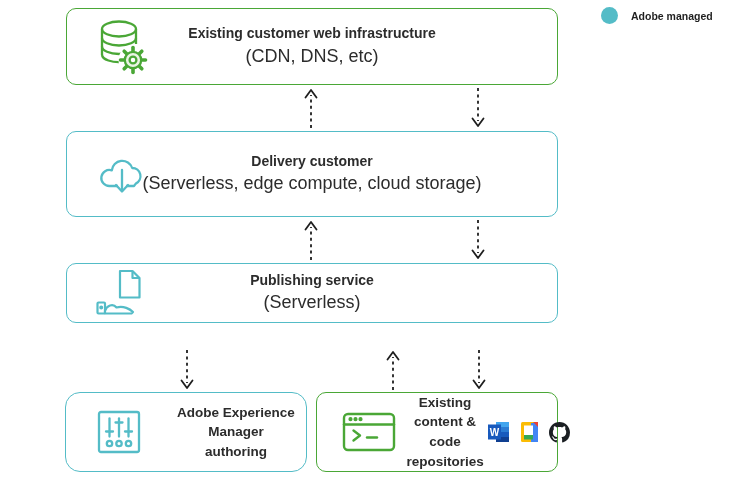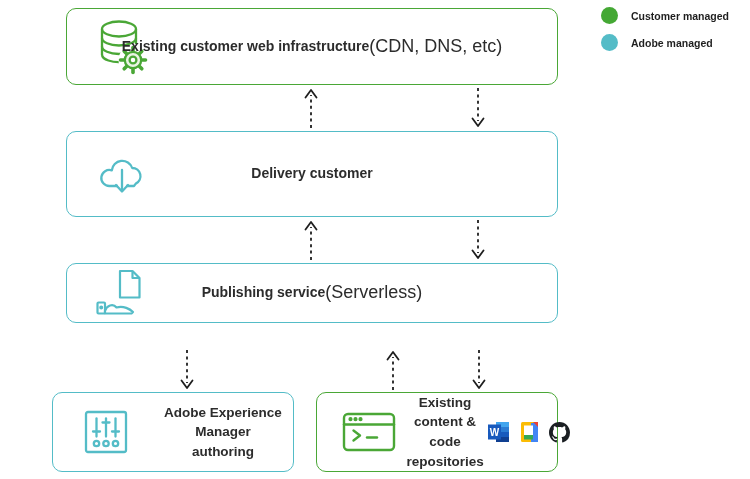--- a/index.html
+++ b/index.html
@@ -8,21 +8,21 @@
     font-family:"Liberation Sans", sans-serif;color:#2c2c2c;
   }
   .box{
     position:absolute;box-sizing:border-box;border-radius:10px;background:#fff;
     display:flex;align-items:center;
   }
   .box.customer{border:1.6px solid #4aa736;}
   .box.adobe{border:1.6px solid #54bcc7;}
   .box-icon{position:absolute;left:26px;top:50%;transform:translateY(-50%);display:flex;}
   .box-text-center{
-    position:absolute;inset:0;display:flex;flex-direction:row;justify-content:center;
+    position:absolute;inset:0;display:flex;flex-direction:column;justify-content:center;
     align-items:center;text-align:center;pointer-events:none;
   }
   .box-title{font-size:14px;font-weight:700;line-height:1.4;}
   .box-subtitle{font-size:18px;font-weight:400;line-height:1.4;}
   .small-box-text{font-size:13.5px;font-weight:700;line-height:1.45;text-align:center;}
   .aem-text{position:absolute;left:110px;right:10px;top:0;bottom:0;display:flex;align-items:center;justify-content:center;}
   .aem-text .small-box-text{max-width:150px;}
   .repo-col{position:absolute;left:108px;right:6px;top:0;bottom:0;display:flex;flex-direction:row;align-items:center;justify-content:center;gap:4px;}
   .repo-col .small-box-text{max-width:150px;}
   .app-icons{display:flex;align-items:center;gap:11px;}
@@ -35,26 +35,20 @@
   .icon-green{stroke:#4aa736;}
 </style>
 </head>
 <body>
 
 <div class="canvas">
 
   <div class="legend">
     <div class="legend-row">
       <svg width="17" height="17">
-        <circle cx="8.5" cy="8.5" r="8.5" fill="#44a834"></circle>
-      </svg>
-      <span class="legend-label">Customer managed</span>
-    </div>
-    <div class="legend-row">
-      <svg width="17" height="17">
         <circle cx="8.5" cy="8.5" r="8.5" fill="#54bcc7"></circle>
       </svg>
       <span class="legend-label">Adobe managed</span>
     </div>
   </div>
 
   <div class="box customer" style="left:66px;top:8px;width:492px;height:77px;">
     <span class="box-icon">
       <svg width="58" height="62" viewBox="0 0 58 62" fill="none">
         <g class="icon-green" stroke-width="2.3" stroke="#4aa736">
@@ -96,20 +90,21 @@
         </g>
         <path d="M29 25 V49" stroke="#ffffff" stroke-width="8"></path>
         <g stroke="#54bcc7" stroke-width="2.3" stroke-linecap="round" stroke-linejoin="round">
           <path d="M29 25 V45.5"></path>
           <path d="M23 40 L29 46.5 L35 40"></path>
         </g>
       </svg>
     </span>
     <div class="box-text-center">
       <div class="box-title">Delivery customer</div>
+      <div class="box-subtitle">(Serverless, edge compute, cloud storage)</div>
     </div>
   </div>
 
   <div class="box adobe" style="left:66px;top:263px;width:492px;height:60px;">
     <span class="box-icon">
       <svg width="60" height="58" viewBox="0 0 60 58" fill="none">
         <g stroke="#54bcc7" stroke-width="2.2" stroke-linejoin="round">
           <path d="M27 7 H39.5 L46.5 14 V33.5 H27 z" fill="#ffffff"></path>
           <path d="M39.5 7 V14 H46.5"></path>
           <rect x="4.5" y="38.5" width="7.5" height="11" rx="1"></rect>
@@ -117,21 +112,21 @@
           <path d="M12 47 c1.5-5.5 8-8 11.5-3.5 c7-2 13.5 1.5 16.5 4.5 l-1.5 1.5 H12 z" fill="#ffffff"></path>
         </g>
       </svg>
     </span>
     <div class="box-text-center">
       <div class="box-title">Publishing service</div>
       <div class="box-subtitle">(Serverless)</div>
     </div>
   </div>
 
-  <div class="box adobe" style="left:52px;top:392px;width:242px;height:80px;">
+  <div class="box adobe" style="left:65px;top:392px;width:242px;height:80px;border-radius:15px;">
     <span class="box-icon" style="left:30px;">
       <svg width="46" height="46" viewBox="0 0 46 46" fill="none">
         <g stroke="#54bcc7" stroke-width="2.3" stroke-linecap="round">
           <rect x="3" y="3" width="40" height="40" rx="2"></rect>
           <path d="M13.5 9.5 V27.5"></path>
             <path d="M23 9.5 V27.5"></path>
             <path d="M32.5 9.5 V27.5"></path>
           <path d="M10 22.5 H17"></path>
             <path d="M19.5 13.5 H26.5"></path>
             <path d="M29 22.5 H36"></path>

